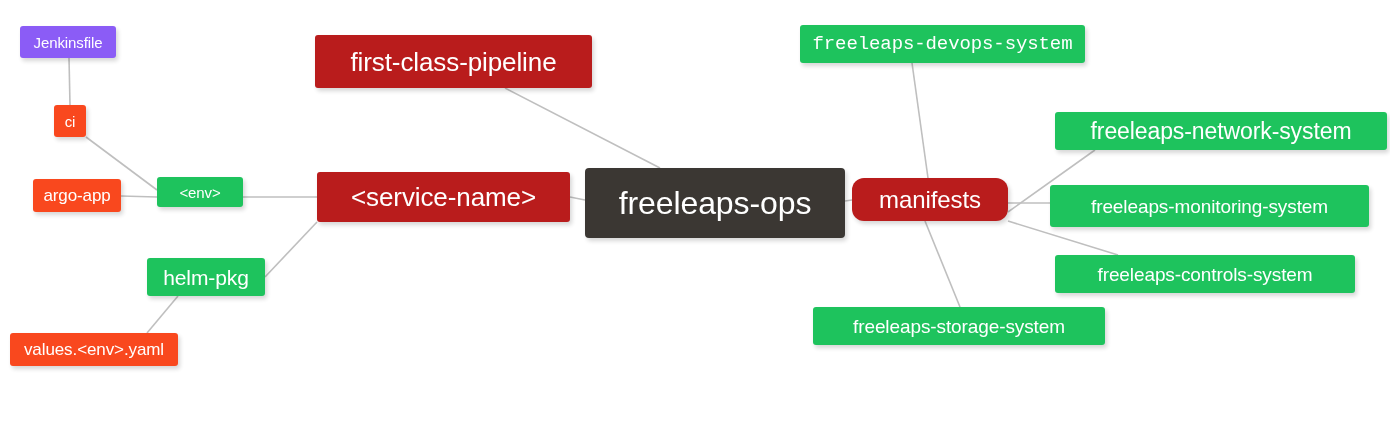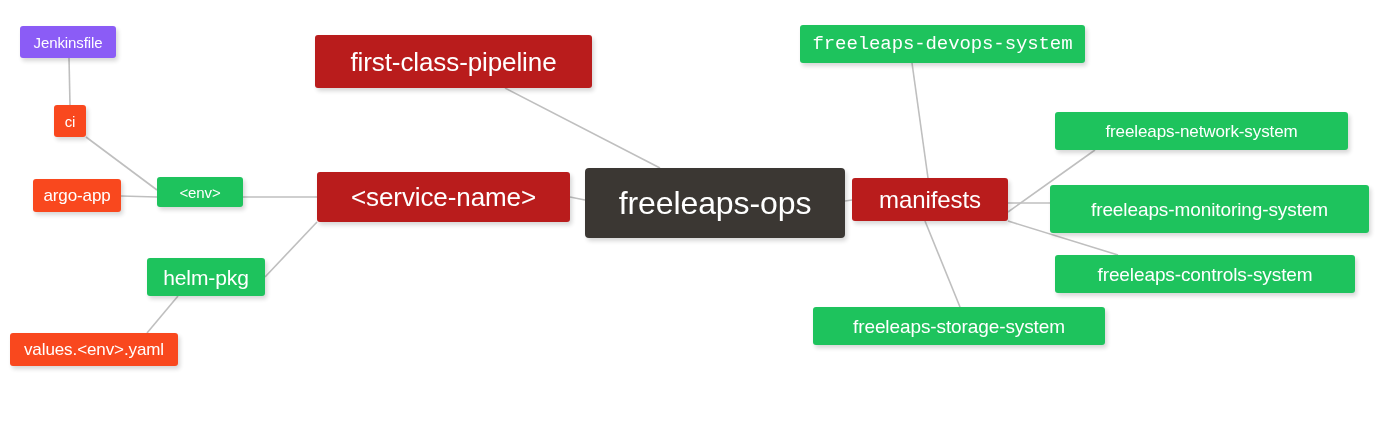--- a/index.html
+++ b/index.html
@@ -59,26 +59,26 @@
       <line x1="928" y1="178" x2="912" y2="63" stroke="#bfbfbf" stroke-width="1.6"></line>
       <line x1="1008" y1="212" x2="1095" y2="150" stroke="#bfbfbf" stroke-width="1.6"></line>
       <line x1="1008" y1="203" x2="1050" y2="203" stroke="#bfbfbf" stroke-width="1.6"></line>
       <line x1="1008" y1="221" x2="1118" y2="255" stroke="#bfbfbf" stroke-width="1.6"></line>
       <line x1="925" y1="221" x2="960" y2="307" stroke="#bfbfbf" stroke-width="1.6"></line>
     </svg>
   <div id="node-layer">
       <div class="node n-root" style="left: 585px; top: 168px; width: 260px; height: 70px; font-size: 32px;">freeleaps-ops</div>
       <div class="node n-blue" style="left: 315px; top: 35px; width: 277px; height: 53px; font-size: 26px;">first-class-pipeline</div>
       <div class="node n-blue" style="left: 317px; top: 172px; width: 253px; height: 50px; font-size: 26px;">&lt;service-name&gt;</div>
-      <div class="node n-blue" style="left: 852px; top: 178px; width: 156px; height: 43px; font-size: 24px;">manifests</div>
+      <div class="node n-blue" style="left: 852px; top: 178px; width: 156px; height: 43px; font-size: 24px; border-radius: 12px;">manifests</div>
       <div class="node n-green" style="left: 157px; top: 177px; width: 86px; height: 30px; font-size: 15px;">&lt;env&gt;</div>
       <div class="node n-green" style="left: 147px; top: 258px; width: 118px; height: 38px; font-size: 21px;">helm-pkg</div>
       <div class="node n-green" style="left: 800px; top: 25px; width: 285px; height: 38px; font-size: 19px; font-family: Liberation Mono, monospace;">freeleaps-devops-system</div>
-      <div class="node n-green" style="left: 1055px; top: 112px; width: 293px; height: 38px; font-size: 17px;">freeleaps-network-system</div>
-      <div class="node n-green" style="left: 1050px; top: 185px; width: 319px; height: 48px; font-size: 19px;">freeleaps-monitoring-system</div>
+      <div class="node n-green" style="left: 1055px; top: 112px; width: 332px; height: 38px; font-size: 23px;">freeleaps-network-system</div>
+      <div class="node n-green" style="left: 1050px; top: 185px; width: 319px; height: 42px; font-size: 19px;">freeleaps-monitoring-system</div>
       <div class="node n-green" style="left: 1055px; top: 255px; width: 300px; height: 38px; font-size: 19px; text-align: right;">freeleaps-controls-system</div>
       <div class="node n-green" style="left: 813px; top: 307px; width: 292px; height: 38px; font-size: 19px;">freeleaps-storage-system</div>
       <div class="node n-red" style="left: 54px; top: 105px; width: 32px; height: 32px; font-size: 15px;">ci</div>
       <div class="node n-red" style="left: 33px; top: 179px; width: 88px; height: 33px; font-size: 17px;">argo-app</div>
       <div class="node n-red" style="left: 10px; top: 333px; width: 168px; height: 33px; font-size: 17px;">values.&lt;env&gt;.yaml</div>
       <div class="node n-orange" style="left: 20px; top: 26px; width: 96px; height: 32px; font-size: 15px;">Jenkinsfile</div>
     </div>
 </div>
 
 </body></html>

